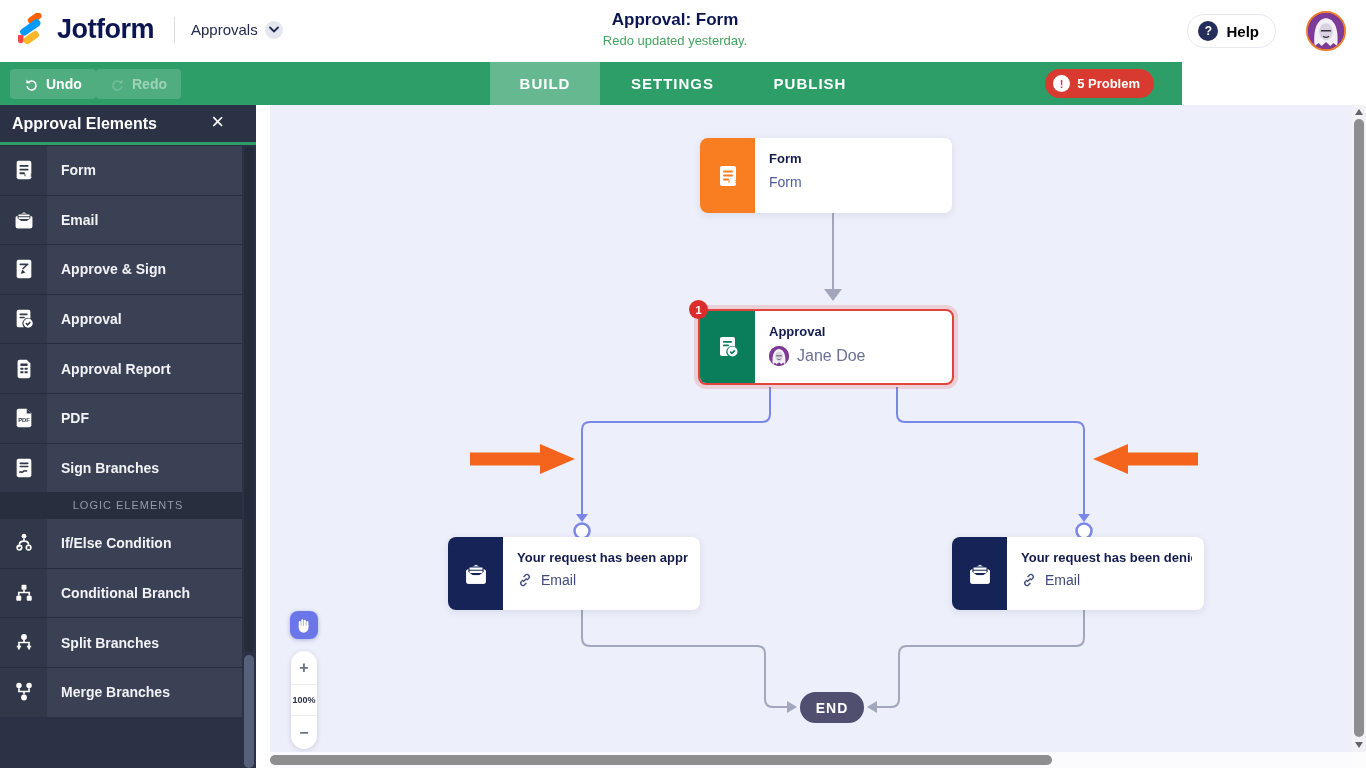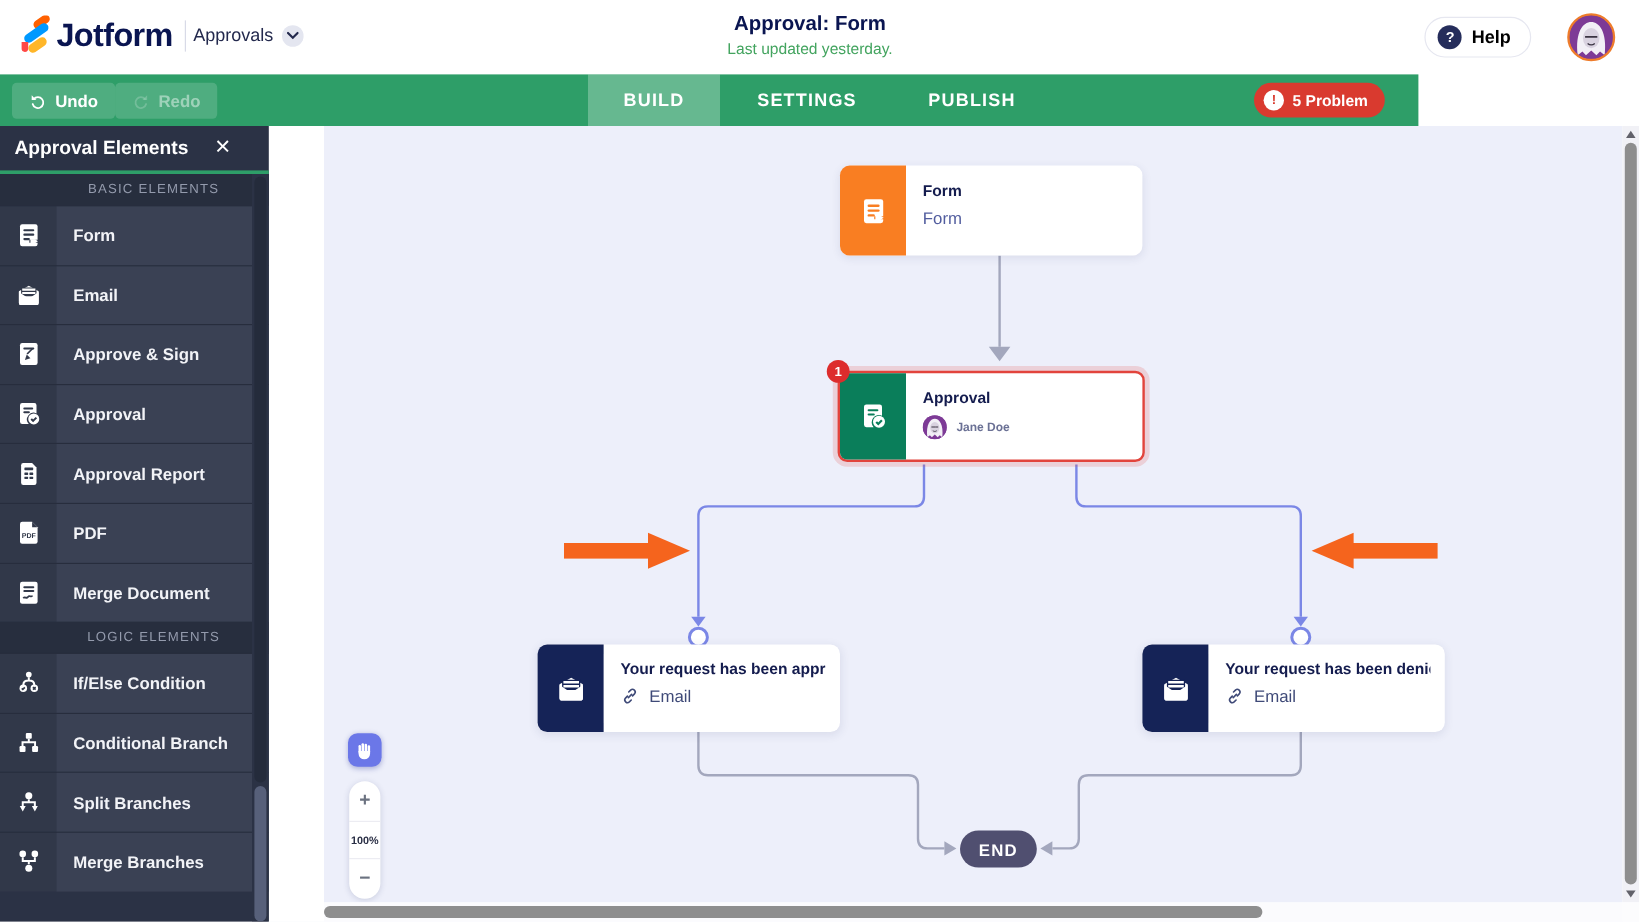--- a/index.html
+++ b/index.html
@@ -1,20 +1,20 @@
 <!DOCTYPE html>
 <html><head>
 <meta charset="utf-8">
 <style>
   * { margin:0; padding:0; box-sizing:border-box; }
   html,body { width:1366px; height:768px; overflow:hidden; font-family:"Liberation Sans",sans-serif; background:#fff; }
 
   
   #header { position:absolute; left:0; top:0; width:1366px; height:62px; background:#fff; z-index:5; }
-  .logo-wrap { position:absolute; left:14px; top:13px; display:flex; align-items:center; }
+  .logo-wrap { position:absolute; left:14px; top:13px; display:flex; align-items:center; gap:10px; }
   .logo-word { font-size:27px; font-weight:800; color:#0a1551; letter-spacing:-0.5px; }
   .hdr-divider { width:1px; height:26px; background:#d8dae7; margin:0 6px 0 10px; }
   .app-switch { display:flex; gap:7px; cursor:pointer; }
   .app-switch-label { font-size:15px; color:#23294d; font-weight:500; }
   .chev-circle { width:18px; height:18px; border-radius:50%; background:#e4e6f0; display:flex; align-items:center; justify-content:center; }
   .title-block { position:absolute; left:0; right:16px; top:10px; text-align:center; pointer-events:none; }
   .page-title { font-size:17px; font-weight:700; color:#0a1551; }
   .page-subtitle { font-size:13px; color:#43a45f; margin-top:3px; }
   .help-btn { position:absolute; right:90px; top:14px; height:34px; padding:0 16px 0 10px; border-radius:17px; background:#fff; border:1px solid #e6e7f0; display:flex; align-items:center; gap:8px; cursor:pointer; }
   .help-q { width:20px; height:20px; border-radius:50%; background:#252d5b; color:#fff; font-size:12px; font-weight:700; display:flex; align-items:center; justify-content:center; }
@@ -30,21 +30,21 @@
   #redo-btn { left:96px; }
   .tab { position:absolute; top:0; height:43px; display:flex; align-items:center; justify-content:center; color:#fff; font-size:15px; font-weight:700; letter-spacing:1px; cursor:pointer; }
   .tab.active { background:rgba(255,255,255,0.27); }
   #tab-build { left:490px; width:110px; }
   #tab-settings { left:600px; width:145px; }
   #tab-publish { left:745px; width:130px; }
   .problem-badge { position:absolute; right:28px; top:7px; height:29px; border-radius:15px; background:#d93a2f; color:#fff; display:flex; align-items:center; gap:7px; padding:0 14px 0 8px; font-size:13px; font-weight:700; cursor:pointer; }
   .problem-ic { width:17px; height:17px; border-radius:50%; background:#fff; color:#d93a2f; font-size:11px; font-weight:800; display:flex; align-items:center; justify-content:center; }
 
   
-  #sidebar { position:absolute; left:0; top:105px; width:224px; height:663px; background:#2b3245; z-index:4; overflow:hidden; }
+  #sidebar { position:absolute; left:0; top:105px; width:256px; height:663px; background:#2b3245; z-index:4; overflow:hidden; }
   .sb-head { position:relative; height:37px; display:flex; align-items:center; }
   .sb-title { color:#fff; font-size:16px; font-weight:700; margin-left:12px; }
   .sb-close { position:absolute; right:32px; top:6px; color:#fff; font-size:22px; line-height:22px; cursor:pointer; }
   .sb-greenline { width:256px; height:3px; background:#2e9e68; }
   .sb-section-label { height:26px; width:256px; background:#272e3e; color:#949bad; font-size:11px; letter-spacing:1px; display:flex; align-items:center; justify-content:center; }
   .sb-item { width:256px; height:49.6px; display:flex; border-top:1px solid #272d3d; cursor:pointer; }
   .sb-item:first-of-type { border-top:none; }
   .sb-ico { width:47px; background:#313849; --cut:#313849; display:flex; align-items:center; justify-content:center; color:#fff; flex:none; }
   .sb-label-wrap { flex:1; background:#3a4154; display:flex; align-items:center; padding-left:14px; }
   .sb-label { color:#f2f3f7; font-size:14px; font-weight:700; }
@@ -54,21 +54,21 @@
 
   
   #canvas { position:absolute; left:270px; top:105px; width:1082px; height:647px; background:#edeffa; overflow:hidden; }
   #wires { position:absolute; left:0; top:0; }
   .node { position:absolute; background:#fff; border-radius:8px; box-shadow:0 2px 8px rgba(40,50,100,0.10); display:flex; cursor:pointer; }
   .node-ico { width:55px; border-radius:8px 0 0 8px; display:flex; align-items:center; justify-content:center; color:#fff; flex:none; }
   .node-body { flex:1; padding:13px 12px 0 14px; overflow:hidden; }
   .node-title { font-size:13px; font-weight:700; color:#141c4e; white-space:nowrap; overflow:hidden; }
   .node-sub { font-size:14px; color:#515c9e; margin-top:8px; }
   .node-row { display:flex; align-items:center; gap:8px; margin-top:7px; }
-  .jane-label { font-size:10px; color:#6b7195;font-weight:bold; }
+  .jane-label { font-size:16px; color:#6b7195; }
   .email-link-label { font-size:14px; color:#3f4a78; }
   .avatar-sm { width:20px; height:20px; border-radius:50%; overflow:hidden; background:#7d3a96; flex:none; }
   #node-form { left:430px; top:33px; width:252px; height:75px; }
   #node-form .node-ico { background:#f97e22; --cut:#f97e22; }
   #node-approval { left:428px; top:204px; width:256px; height:76px; border:2px solid #e2443c; box-shadow:0 0 0 4px rgba(226,68,60,0.18); }
   #node-approval .node-ico { background:#0a7e5a; --cut:#0a7e5a; border-radius:6px 0 0 6px; }
   .err-badge { position:absolute; left:419px; top:195px; width:19px; height:19px; border-radius:50%; background:#dd2c2c; color:#fff; font-size:11px; font-weight:700; display:flex; align-items:center; justify-content:center; z-index:3; }
   #node-email-approved { left:178px; top:432px; width:252px; height:73px; }
   #node-email-denied { left:682px; top:432px; width:252px; height:73px; }
   .email-ico { background:#152357; --cut:#152357; }
@@ -219,21 +219,21 @@
       <span class="app-switch-label">Approvals</span>
       <span class="chev-circle">
         <svg width="10" height="7" viewBox="0 0 10 7">
             <path d="M1 1.5l4 4 4-4" stroke="#23294d" stroke-width="1.8" fill="none" stroke-linecap="round"></path>
           </svg>
       </span>
     </span>
   </div>
   <div class="title-block">
     <div class="page-title">Approval: Form</div>
-    <div class="page-subtitle">Last updated yesterday.</div>
+    <div class="page-subtitle">Redo updated yesterday.</div>
   </div>
   <div class="help-btn">
     <span class="help-q">?</span>
     <span class="help-label">Help</span>
   </div>
   <div class="avatar-big">
     <svg width="36" height="36" viewBox="0 0 24 24">
         <use href="#i-avatar"></use>
       </svg>
   </div>
@@ -267,21 +267,20 @@
   </div>
 </div>
 
 <div id="sidebar">
   <div class="sb-head">
     <span class="sb-title">Approval Elements</span>
     <span class="sb-close">×</span>
   </div>
   <div class="sb-greenline"></div>
 
-  <div class="sb-section-label">BASIC ELEMENTS</div>
 
   <div class="sb-item">
     <span class="sb-ico">
         <svg width="22" height="22" viewBox="0 0 24 24">
           <use href="#i-form"></use>
         </svg>
       </span>
     <span class="sb-label-wrap">
         <span class="sb-label">Form</span>
       </span>
@@ -336,21 +335,21 @@
         <span class="sb-label">PDF</span>
       </span>
   </div>
   <div class="sb-item">
     <span class="sb-ico">
         <svg width="22" height="22" viewBox="0 0 24 24">
           <use href="#i-sign-doc"></use>
         </svg>
       </span>
     <span class="sb-label-wrap">
-        <span class="sb-label">Merge Document</span>
+        <span class="sb-label">Sign Branches</span>
       </span>
   </div>
 
   <div class="sb-section-label">LOGIC ELEMENTS</div>
 
   <div class="sb-item">
     <span class="sb-ico">
         <svg width="22" height="22" viewBox="0 0 24 24">
           <use href="#i-ifelse"></use>
         </svg>

